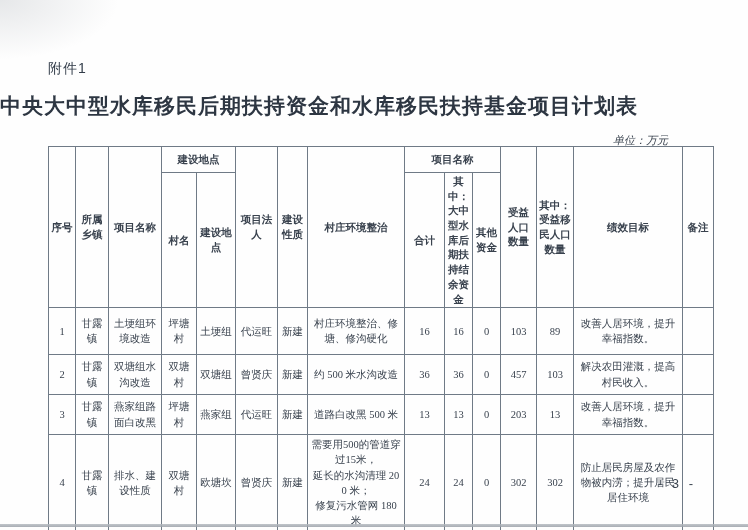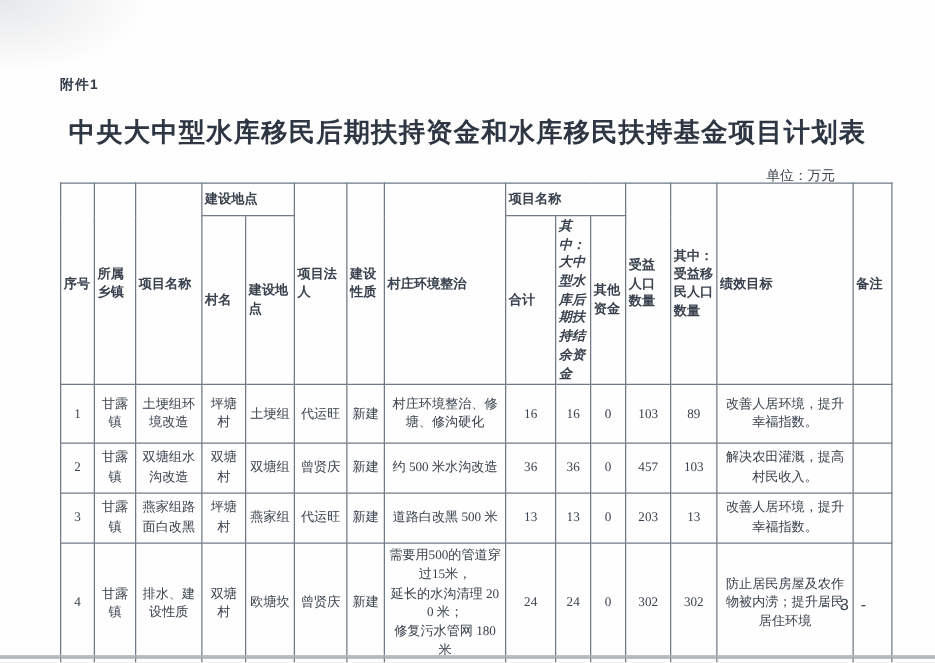--- a/index.html
+++ b/index.html
@@ -11,67 +11,67 @@
     font-family:"Liberation Sans",sans-serif;
     color:#323c49;
   }
   .scan-corner{
     position:absolute;left:0;top:0;width:120px;height:60px;
     background:radial-gradient(ellipse at 0 0, rgba(120,128,138,.18), rgba(120,128,138,0) 70%);
     pointer-events:none;
   }
   .attachment{
     position:absolute;left:48px;top:60px;
-    font-size:11px;font-weight:700;letter-spacing:1px;
+    font-size:14px;font-weight:400;letter-spacing:1px;
   }
   .title{
     position:absolute;left:0;top:92px;width:748px;
-    margin:0;text-align:center;
+    margin:0;
     font-size:21px;font-weight:700;letter-spacing:1px;
     color:#2d3642;
   }
   .unit-note{
     position:absolute;top:133px;right:80px;
-    font-size:11px;color:#39424e;
+    font-size:11px;color:#39424e;font-style:italic;
   }
   table.plan{
     position:absolute;left:48px;top:146px;
     width:665px;
     border-collapse:collapse;table-layout:fixed;
     color:#39424e;
   }
   table.plan th, table.plan td{
     border:1px solid #6f7a86;
     overflow:hidden;
   }
   table.plan th{
     font-family:"Liberation Sans",sans-serif;
     font-weight:600;
     font-size:10.5px;
     line-height:1.4;
     padding:1px 2px;
-    text-align:left;vertical-align:middle;
+    text-align:center;vertical-align:middle;
     word-break:break-all;
   }
   table.plan td{
     font-family:"Liberation Serif",serif;
     font-size:10.5px;
     line-height:1.45;
     padding:2px 3px;
     text-align:center;vertical-align:middle;
     word-break:break-all;
   }
   tr.hr1{height:26px;}
   tr.hr2{height:112px;}
   tr.r1{height:47px;}
   tr.r2{height:40px;}
   tr.r3{height:40px;}
   tr.r4{height:51px;}
   th.pad8{padding-left:8px;padding-right:8px;margin-left:40px;}
-  th.tight{padding-left:1px;padding-right:1px;line-height:1.32;font-style:italic;}
+  th.tight{padding-left:1px;padding-right:1px;line-height:1.32;}
   td.l{text-align:left;}
   td.pre{white-space:pre-line;}
   .page-number{
     position:absolute;top:476px;right:52px;
     font-size:13px;letter-spacing:3px;color:#39424e;
   }
   .scan-bottom-edge{
     position:absolute;left:0;top:524px;width:748px;height:3px;
     background:linear-gradient(#b6bbc1,#9aa0a8);
     opacity:.85;

